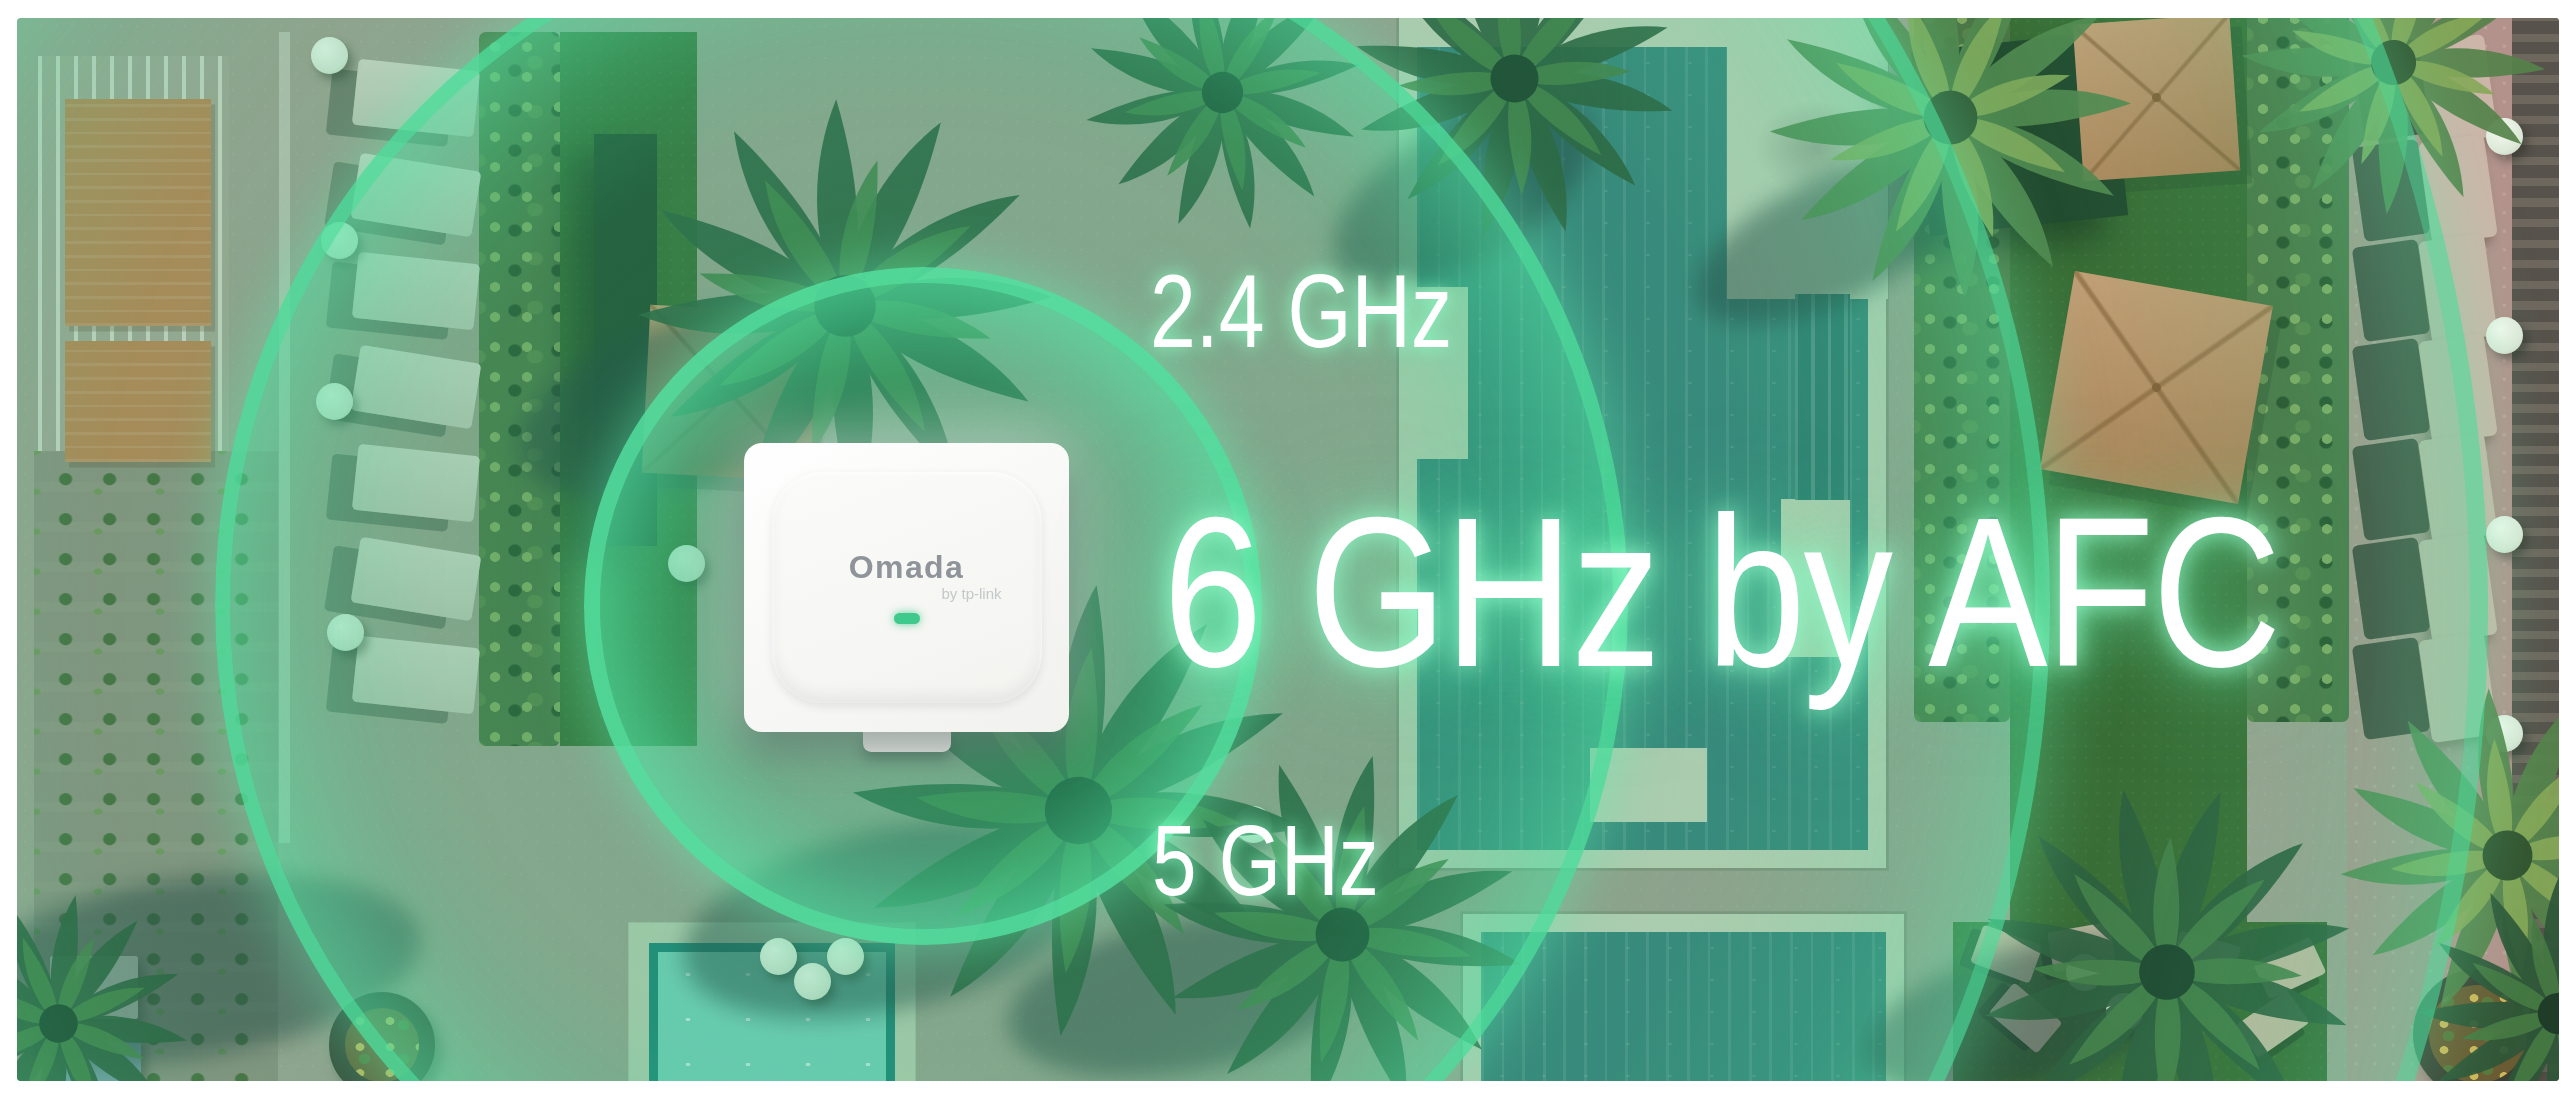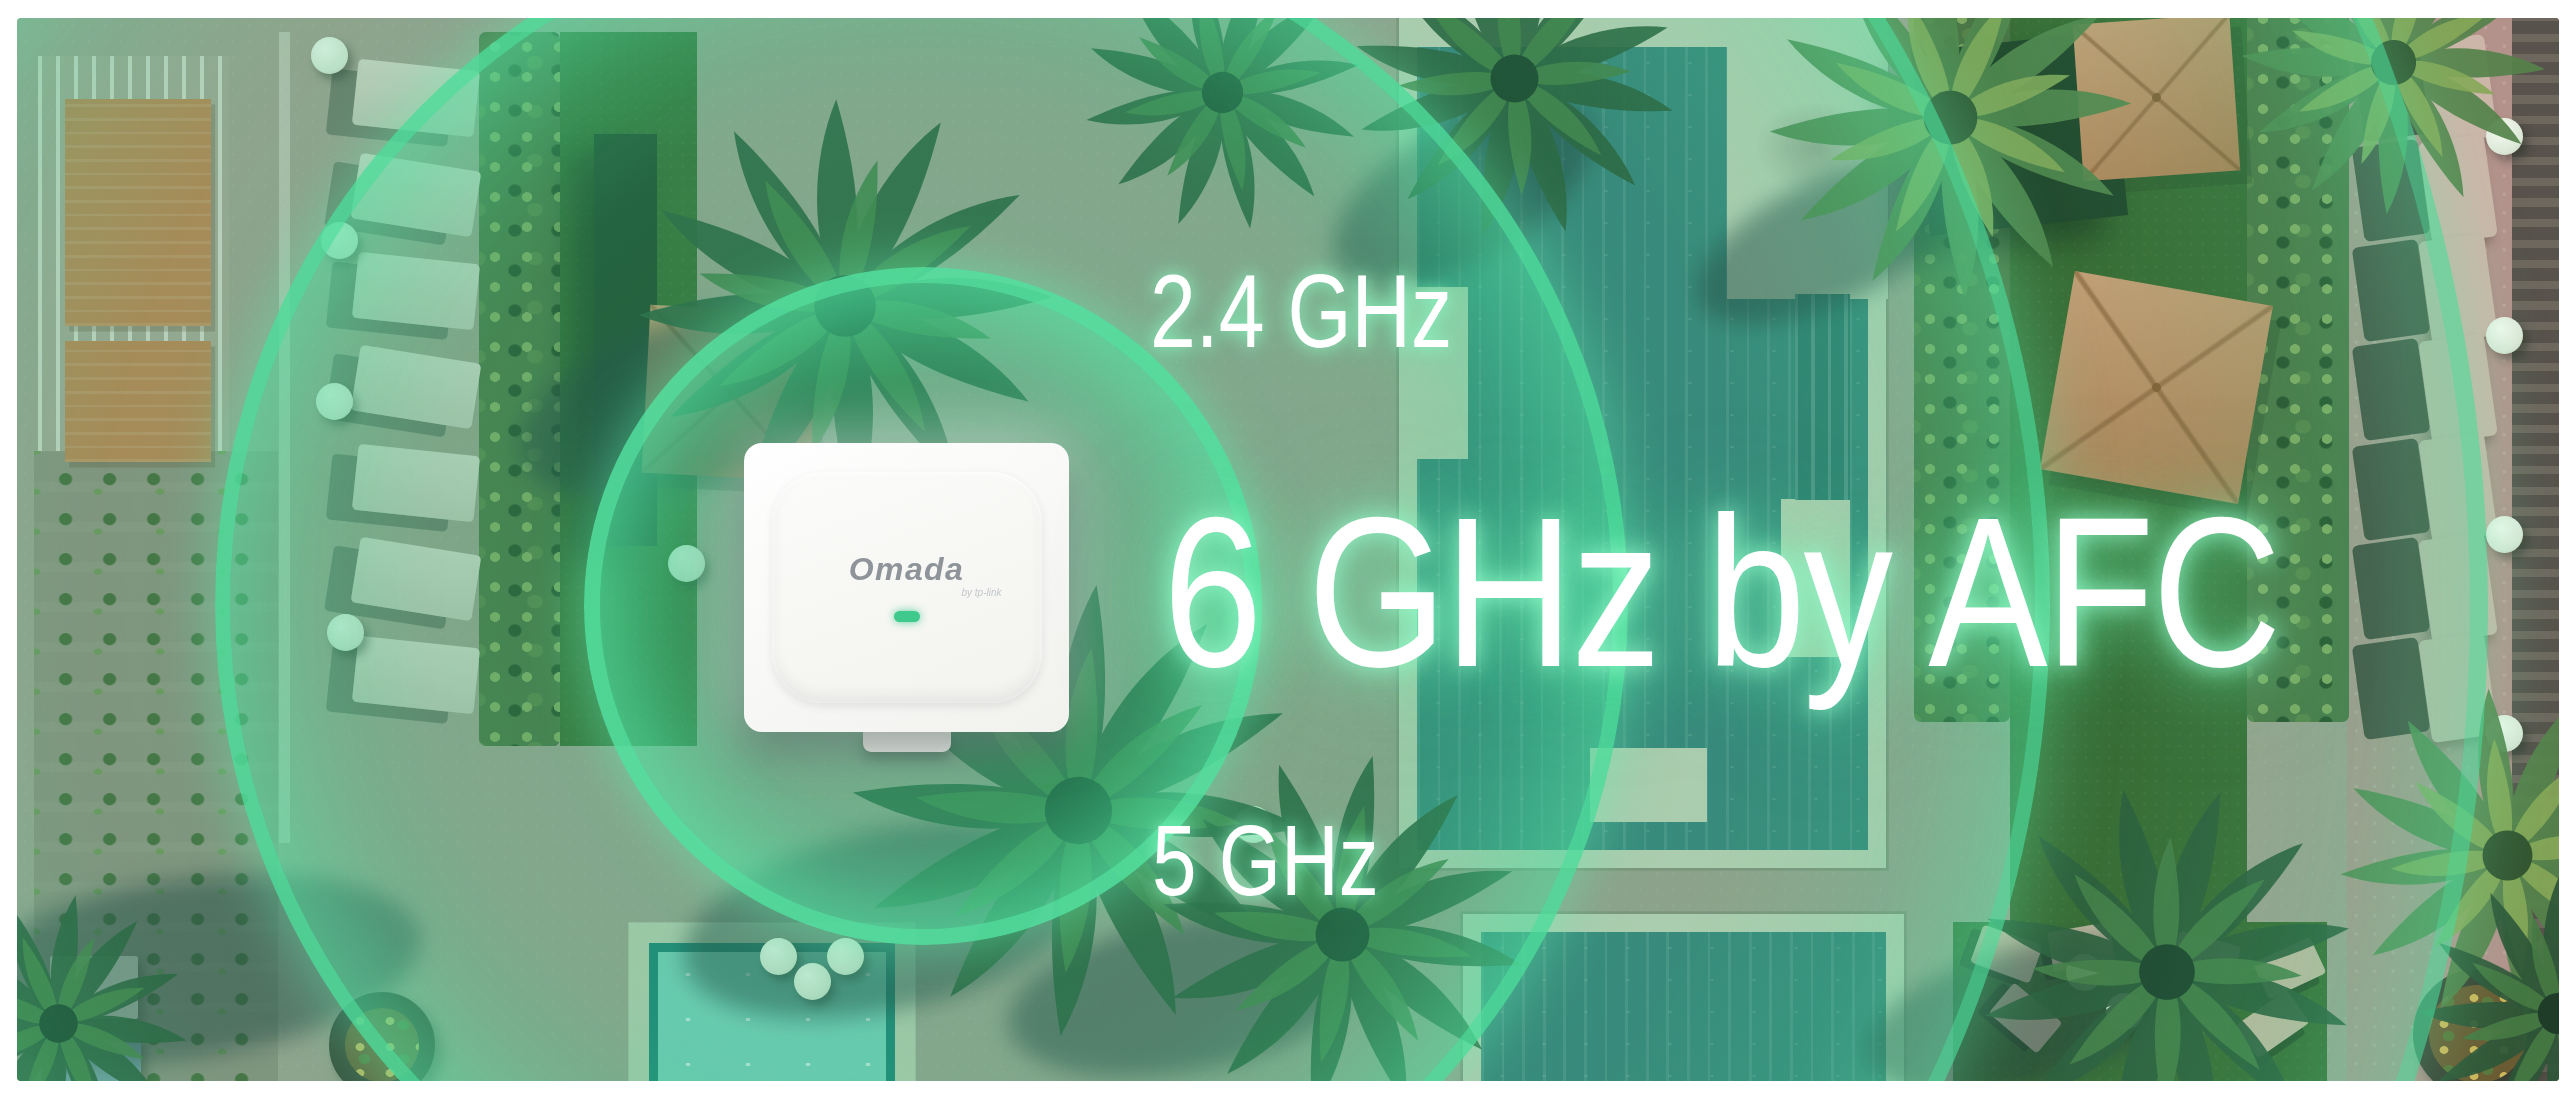--- a/index.html
+++ b/index.html
@@ -81,27 +81,27 @@
          box-shadow:0 0 55px 9.6px rgba(98,235,172,.40), inset 0 0 96px 27.5px rgba(98,235,172,.35);}
   #ring3{border:15px solid rgba(80,222,156,.6);
          background:radial-gradient(closest-side, rgba(52,192,132,.08) 0%, rgba(52,192,132,.12) 75%, rgba(64,212,148,.30) 100%);
          box-shadow:0 0 62px 11px rgba(98,235,172,.35), inset 0 0 110px 34px rgba(98,235,172,.30);}
   #ring4{border:18px solid rgba(80,222,156,.55);
          background:radial-gradient(closest-side, rgba(52,192,132,.07) 0%, rgba(52,192,132,.10) 78%, rgba(64,212,148,.26) 100%);
          box-shadow:0 0 69px 13.7px rgba(98,235,172,.30), inset 0 0 124px 41px rgba(98,235,172,.28);}
   
   #device{left:727px;top:425px;width:325px;height:289px;z-index:20;border-radius:18px;
           background:linear-gradient(150deg,#ffffff,#f1f1ee);
-          box-shadow:0 22px 43px rgba(22,48,40,.40), 0 0 62px rgba(255,255,255,.55);font-style:italic;}
+          box-shadow:0 22px 43px rgba(22,48,40,.40), 0 0 62px rgba(255,255,255,.55);}
   #device-panel{left:27.5px;top:29px;width:270px;height:231px;border-radius:51px;
           background:linear-gradient(160deg,#fbfbf9,#f3f3f0);
           box-shadow:inset 0 2.1px 5.5px rgba(255,255,255,.95), inset 0 -8.2px 13.7px rgba(60,70,65,.07), 0 3.4px 8.2px rgba(60,70,65,.10);
           display:flex;flex-direction:column;align-items:center;justify-content:center;}
   #brand{font-size:32px;letter-spacing:1.4px;color:#8e9499;font-weight:700;line-height:1;}
-  #subbrand{font-size:10px;color:#c3c8ca;align-self:flex-end;margin:2.7px 40px 0 0;line-height:1;}
+  #subbrand{font-size:15px;color:#c3c8ca;align-self:flex-end;margin:2.7px 40px 0 0;line-height:1;}
   #led{width:26px;height:11px;border-radius:6.2px;background:var(--led-green,#3fc98c);margin-top:12.4px;
        box-shadow:0 0 8.2px rgba(63,201,140,.85);}
   #mount-tab{left:846px;top:712px;width:88px;height:22px;z-index:19;background:#f4f4f1;
        border-radius:0 0 8.2px 8.2px;box-shadow:0 6.9px 12.4px rgba(22,48,40,.35);}
   
   .band{color:#ffffff;font-weight:400;line-height:1;white-space:nowrap;z-index:30;transform-origin:left top;}
   #label-24{left:1133px;top:242px;font-size:103px;transform:scaleX(.8);
        text-shadow:0 0 18px rgba(140,255,200,.9),0 0 41px rgba(110,240,175,.55);}
   #label-6{left:1146px;top:468px;font-size:213px;letter-spacing:-2.7px;transform:scaleX(.84);
        text-shadow:0 0 25px rgba(150,255,205,.95),0 0 65px rgba(110,245,180,.8),0 0 117px rgba(110,245,180,.5);}

